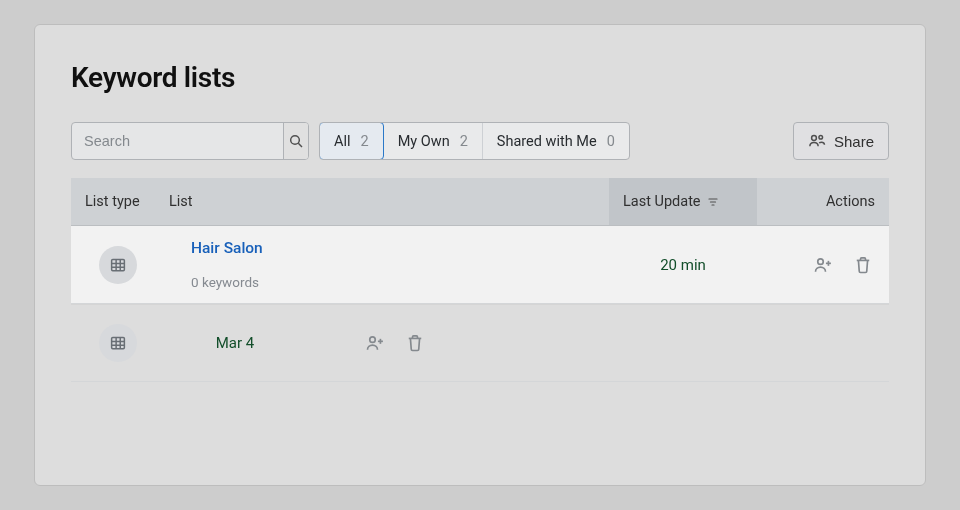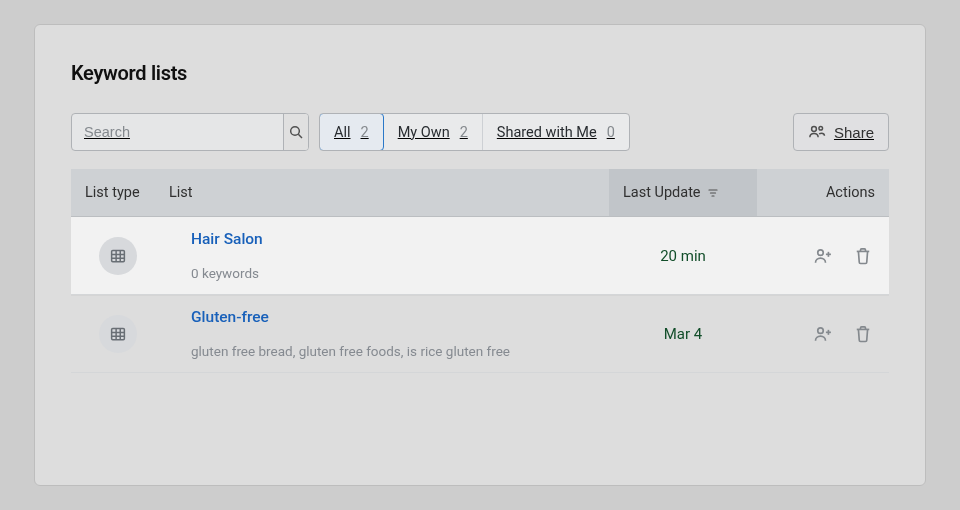--- a/index.html
+++ b/index.html
@@ -22,32 +22,31 @@
     border-radius: 6px;
     padding: 36px 36px 28px 36px;
   }
   .overlay {
     position: absolute;
     inset: 0;
     background: rgba(0,0,0,0.05);
     pointer-events: none;
   }
   h1.title {
-    font-size: 20px;
+    font-size: 28px;
     font-weight: 600;
     color: #111;
     letter-spacing: -0.3px;
     margin-bottom: 28px;
   }
   .controls {
     display: flex;
     align-items: center;
     gap: 10px;
     margin-bottom: 18px;
-    text-decoration: underline;
   }
   .search-wrap {
     display: flex;
     align-items: stretch;
     height: 38px;
     width: 238px;
     border: 1px solid #b9bcc0;
     border-radius: 4px;
     background: #f2f3f4;
     overflow: hidden;
@@ -266,24 +265,20 @@
       <div class="type-icon">
         <svg width="18" height="18" viewBox="0 0 24 24" fill="none" stroke="#6f757c" stroke-width="2">
           <rect x="3.5" y="4.5" width="17" height="15" rx="1.5"></rect>
           <line x1="3.5" y1="10" x2="20.5" y2="10"></line>
           <line x1="3.5" y1="15" x2="20.5" y2="15"></line>
           <line x1="9.5" y1="4.5" x2="9.5" y2="19.5"></line>
           <line x1="15" y1="4.5" x2="15" y2="19.5"></line>
         </svg>
       </div>
     </div>
-    <div class="list-cell">
-      <div class="name">Gluten-free</div>
-      <div class="desc">gluten free bread, gluten free foods, is rice gluten free</div>
-    </div>
     <div class="update-cell">Mar 4</div>
     <div class="actions-cell">
       <span class="icon-btn">
         <span>
           <svg width="20" height="20" viewBox="0 0 24 24" fill="none" stroke="#8c9196" stroke-width="2">
             <circle cx="9" cy="8" r="3.3"></circle>
               <path d="M3 20c0-3.2 2.7-5.5 6-5.5s6 2.3 6 5.5"></path>
             <line x1="18.5" y1="7" x2="18.5" y2="13"></line>
               <line x1="15.5" y1="10" x2="21.5" y2="10"></line>
           </svg>

